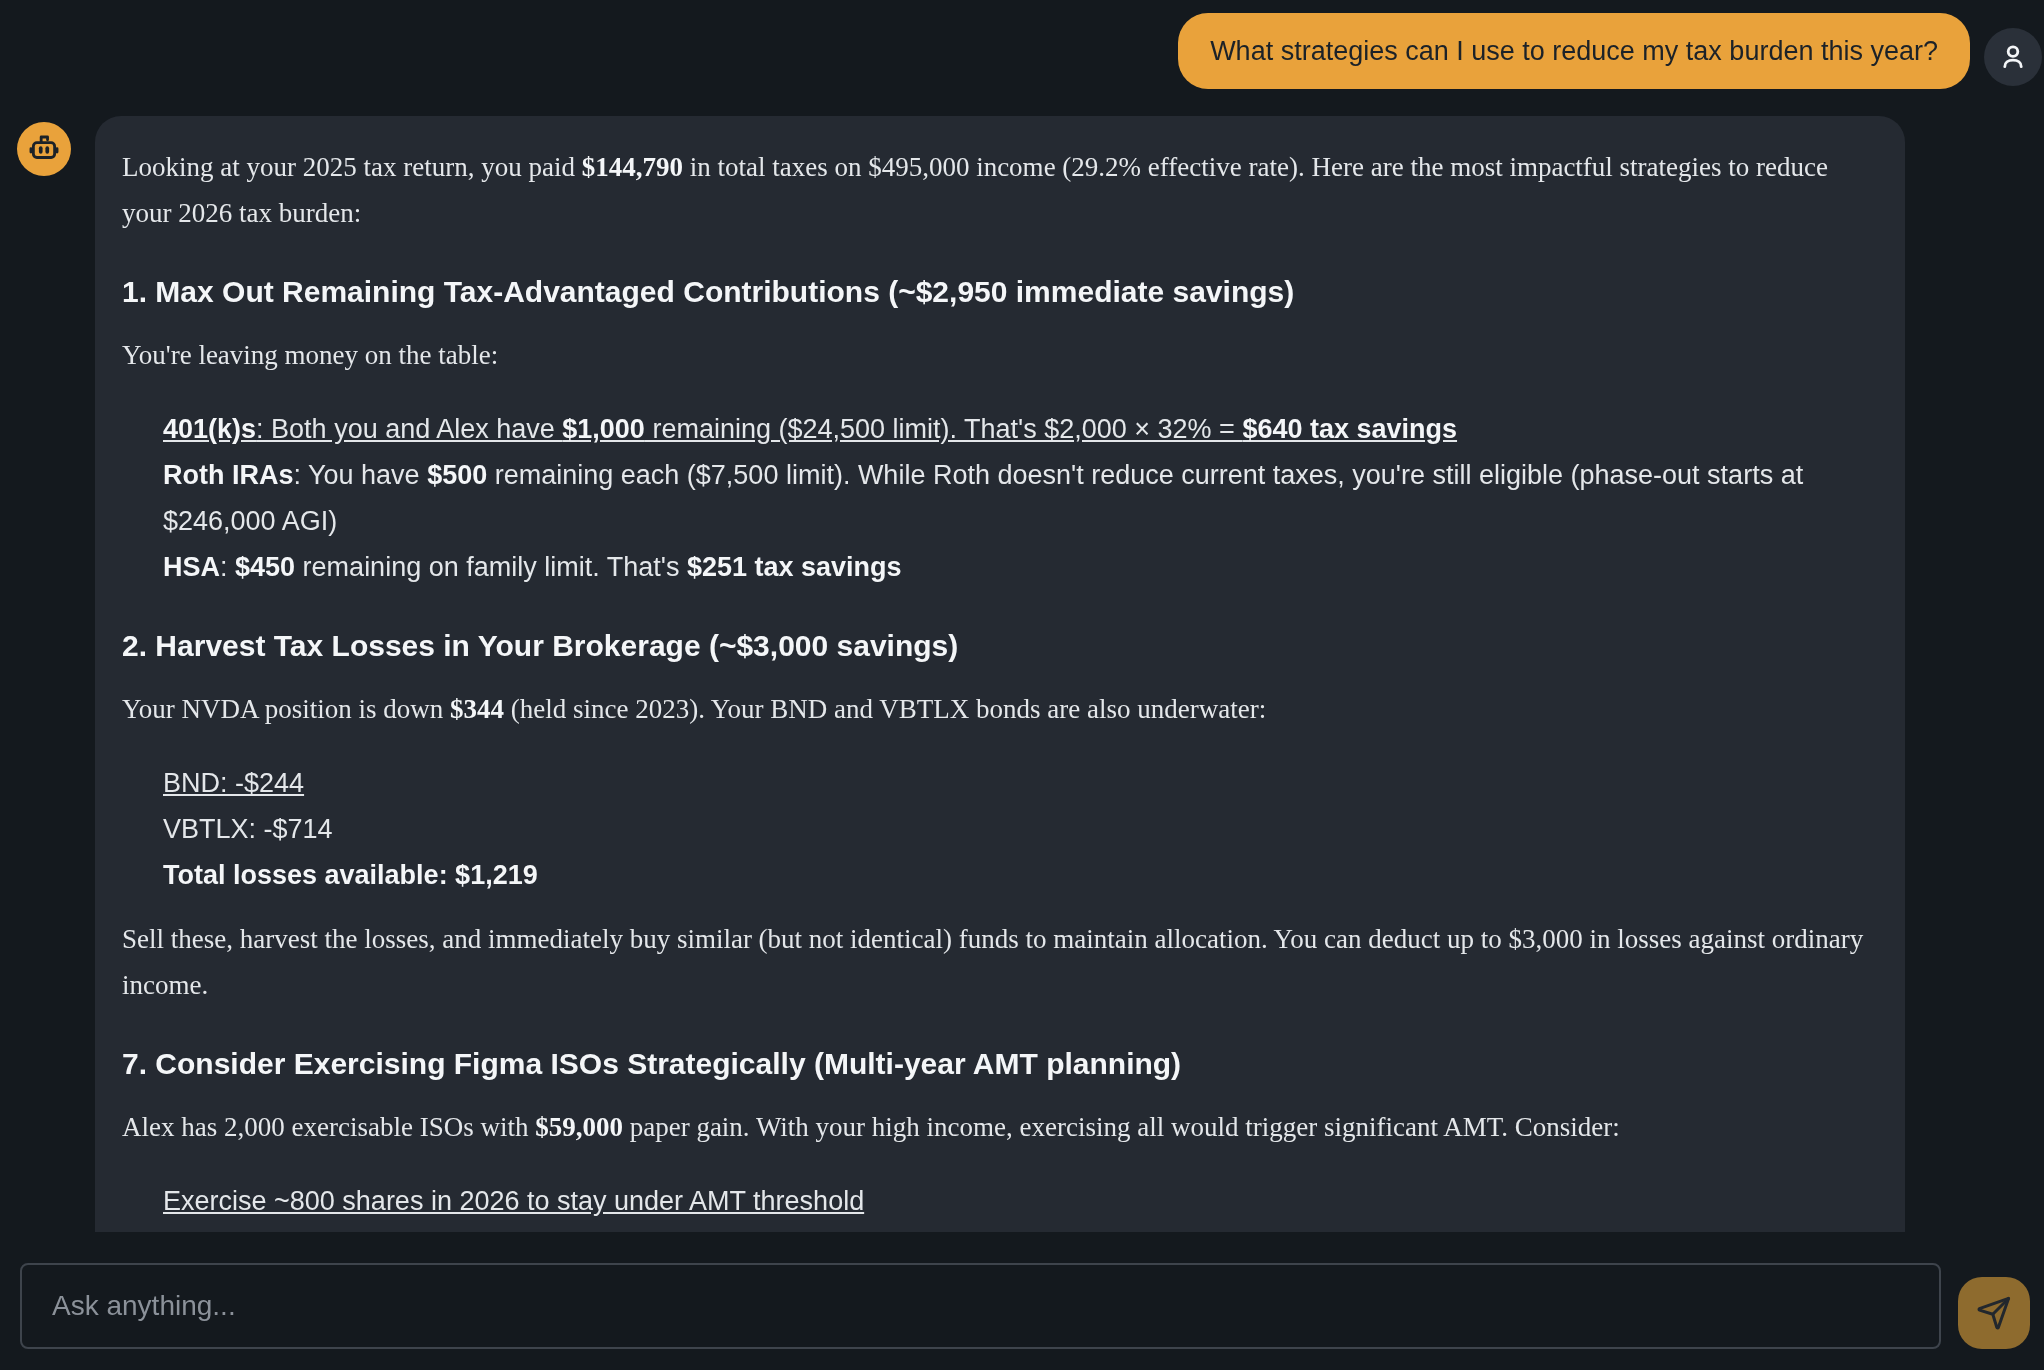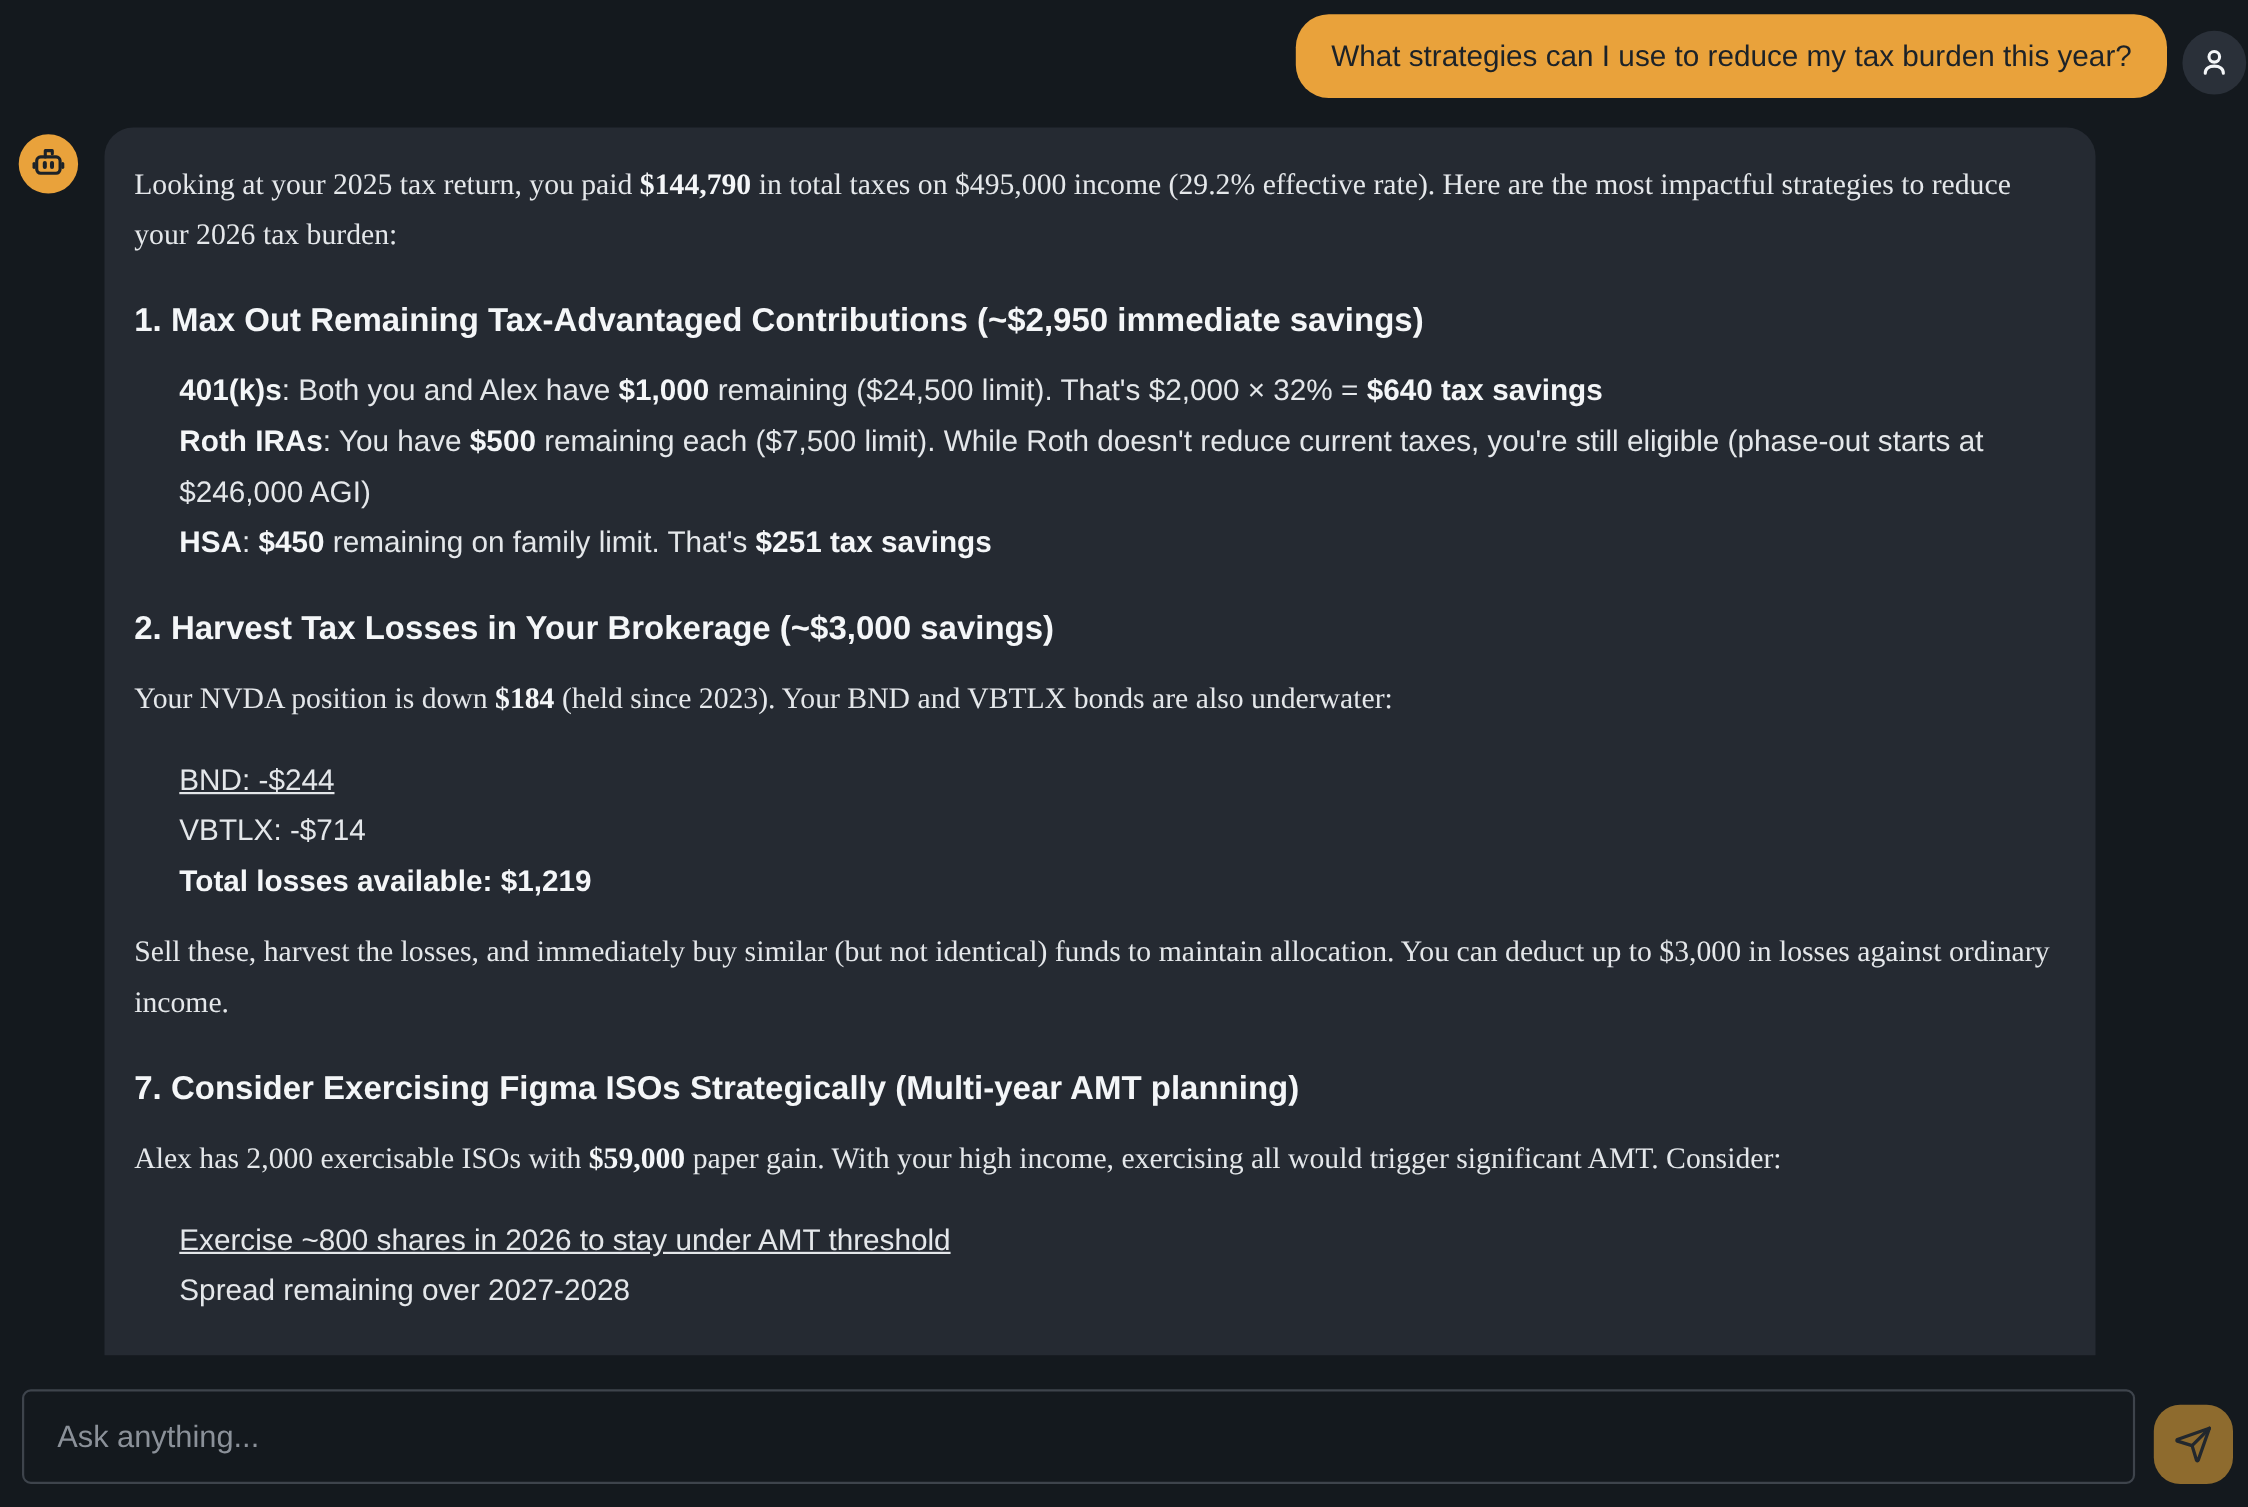--- a/index.html
+++ b/index.html
@@ -132,25 +132,26 @@
         <rect x="4.5" y="7.5" width="15" height="10.5" rx="2.5"></rect>
         <path d="M2.8 11.8v2.4"></path>
         <path d="M21.2 11.8v2.4"></path>
         <path d="M9.7 11.4v2.6" stroke-width="2.6"></path>
         <path d="M14.3 11.4v2.6" stroke-width="2.6"></path>
       </svg>
     </div>
     <div class="card">
         <div class="blk p"><span>Looking at your 2025 tax return, you paid </span><span class="b">$144,790</span><span> in total taxes on $495,000 income (29.2% effective rate). Here are the most impactful strategies to reduce your 2026 tax burden:</span></div>
         <div class="blk h3"><span>1. Max Out Remaining Tax-Advantaged Contributions (~$2,950 immediate savings)</span></div>
+        <div class="blk p"><span>You're leaving money on the table:</span></div>
         <div class="blk li"><span class="b">401(k)s</span><span>: Both you and Alex have </span><span class="b">$1,000</span><span> remaining ($24,500 limit). That's $2,000 × 32% = </span><span class="b">$640 tax savings</span></div>
         <div class="blk li"><span class="b">Roth IRAs</span><span>: You have </span><span class="b">$500</span><span> remaining each ($7,500 limit). While Roth doesn't reduce current taxes, you're still eligible (phase-out starts at $246,000 AGI)</span></div>
         <div class="blk li"><span class="b">HSA</span><span>: </span><span class="b">$450</span><span> remaining on family limit. That's </span><span class="b">$251 tax savings</span></div>
         <div class="blk h3"><span>2. Harvest Tax Losses in Your Brokerage (~$3,000 savings)</span></div>
-        <div class="blk p"><span>Your NVDA position is down </span><span class="b">$184</span><span> (held since 2023). Your BND and VBTLX bonds are also underwater:</span></div>
+        <div class="blk p"><span>Your NVDA position is down </span><span class="b">$344</span><span> (held since 2023). Your BND and VBTLX bonds are also underwater:</span></div>
         <div class="blk li"><span>BND: -$244</span></div>
         <div class="blk li"><span>VBTLX: -$714</span></div>
         <div class="blk li"><span class="b">Total losses available: $1,219</span></div>
         <div class="blk p"><span>Sell these, harvest the losses, and immediately buy similar (but not identical) funds to maintain allocation. You can deduct up to $3,000 in losses against ordinary income.</span></div>
         <div class="blk h3"><span>7. Consider Exercising Figma ISOs Strategically (Multi-year AMT planning)</span></div>
         <div class="blk p"><span>Alex has 2,000 exercisable ISOs with </span><span class="b">$59,000</span><span> paper gain. With your high income, exercising all would trigger significant AMT. Consider:</span></div>
         <div class="blk li"><span>Exercise ~800 shares in 2026 to stay under AMT threshold</span></div>
         <div class="blk li"><span>Spread remaining over 2027-2028</span></div>
       </div>
   </div>

